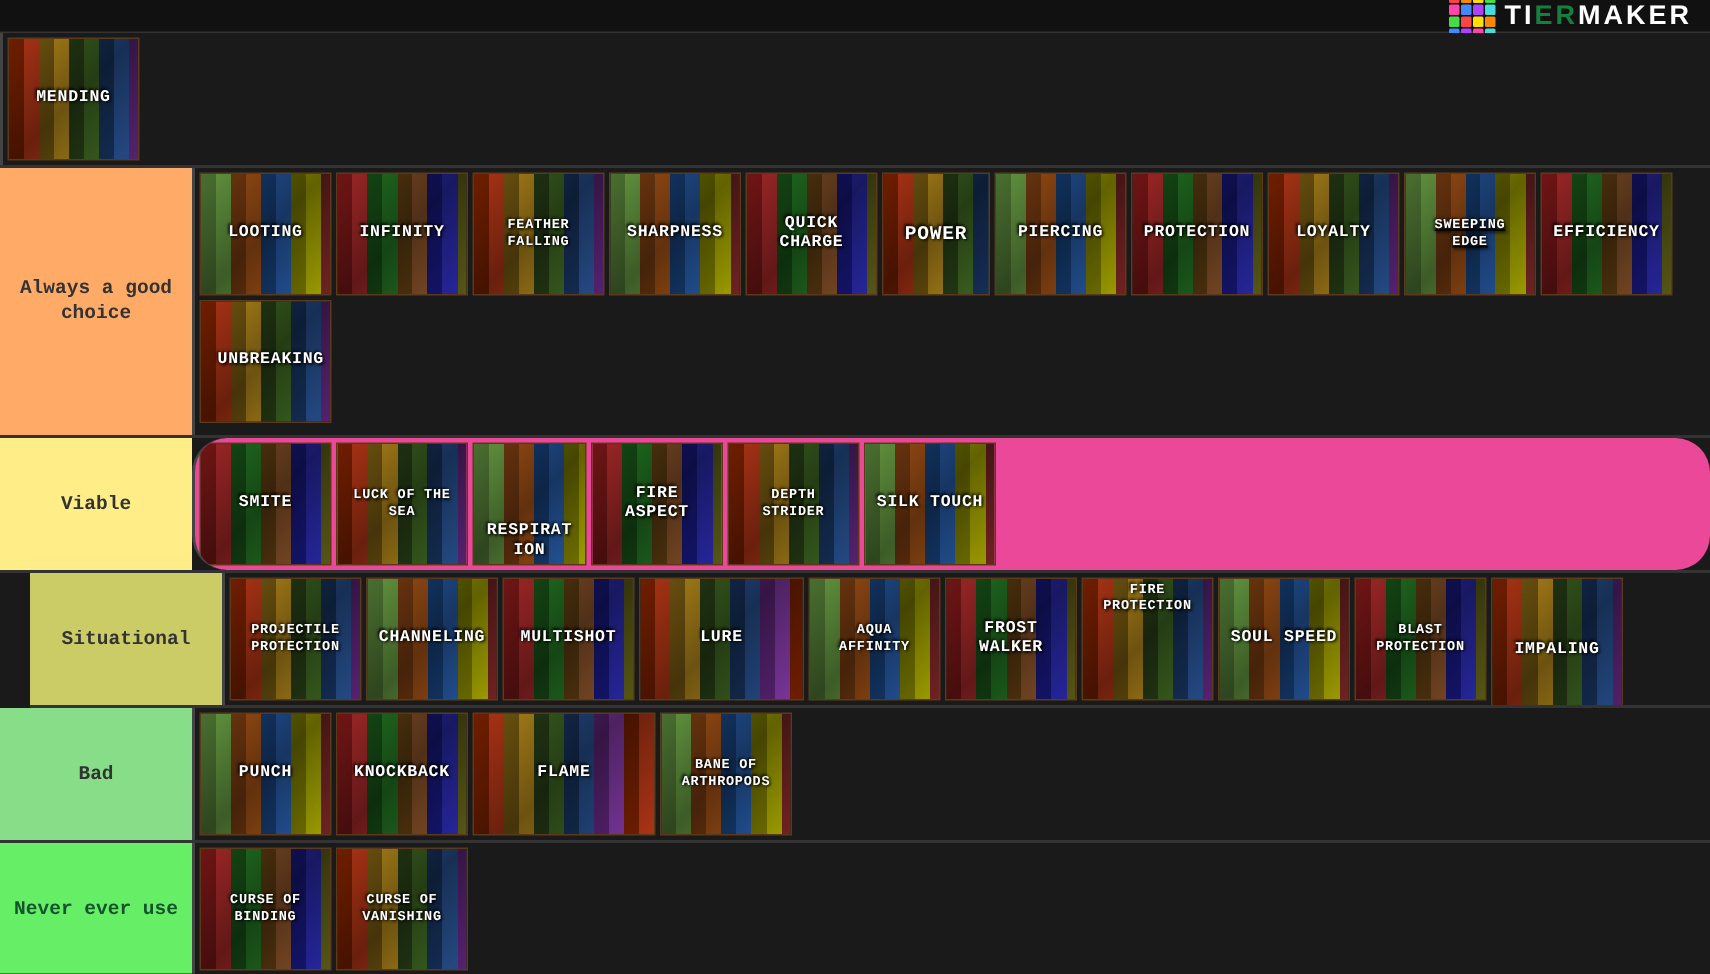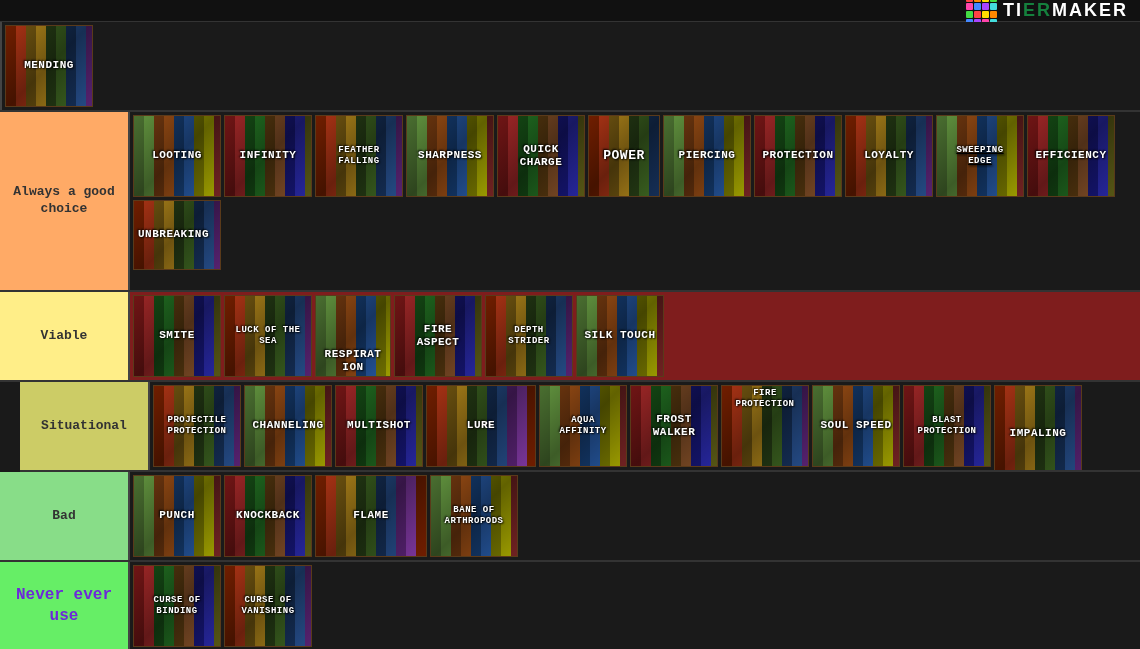--- a/index.html
+++ b/index.html
@@ -243,30 +243,30 @@
           <div class="enchant-card" style="width: 88px; height: 82px; position: relative; display: flex; align-items: center; justify-content: center; cursor: pointer; overflow: hidden; border: 1px solid rgb(90, 58, 26); text-decoration: underline;">
             <div style="position: absolute; inset: 0px; background: linear-gradient(90deg, rgb(92, 138, 60) 0px, rgb(92, 138, 60) 10px, rgb(122, 184, 78) 10px, rgb(122, 184, 78) 20px, rgb(139, 69, 19) 20px, rgb(139, 69, 19) 30px, rgb(196, 98, 26) 30px, rgb(196, 98, 26) 40px, rgb(26, 74, 139) 40px, rgb(26, 74, 139) 50px, rgb(46, 107, 196) 50px, rgb(46, 107, 196) 60px, rgb(139, 139, 0) 60px, rgb(139, 139, 0) 70px, rgb(196, 196, 0) 70px, rgb(196, 196, 0) 80px, rgb(139, 42, 42) 80px, rgb(139, 42, 42) 90px, rgb(196, 64, 64) 90px, rgb(196, 64, 64) 100px, rgb(92, 138, 60) 100px, rgb(92, 138, 60) 110px, rgb(122, 184, 78) 110px, rgb(122, 184, 78) 120px, rgb(139, 69, 19) 120px, rgb(139, 69, 19) 130px, rgb(196, 98, 26) 130px, rgb(196, 98, 26) 140px, rgb(26, 74, 139) 140px, rgb(26, 74, 139) 150px, rgb(46, 107, 196) 150px, rgb(46, 107, 196) 160px, rgb(139, 139, 0) 160px, rgb(139, 139, 0) 170px, rgb(196, 196, 0) 170px, rgb(196, 196, 0) 180px, rgb(139, 42, 42) 180px, rgb(139, 42, 42) 190px, rgb(196, 64, 64) 190px, rgb(196, 64, 64) 200px);"></div>
             <div style="position: absolute; inset: 0px; background: linear-gradient(135deg, rgba(0, 0, 0, 0.2) 0%, rgba(0, 0, 0, 0.5) 50%, rgba(0, 0, 0, 0.2) 100%);"></div>
             <div class="enchant-name" style="position: relative; z-index: 2; color: white; font-family: &quot;Courier New&quot;, monospace; font-weight: bold; font-size: 9px; text-align: center; text-shadow: rgb(0, 0, 0) 1px 1px 2px, rgb(0, 0, 0) -1px -1px 2px; text-transform: uppercase; letter-spacing: 0.5px; line-height: 1.2; padding: 2px 4px; max-width: 95%; word-break: break-word;">SWEEPING EDGE</div>
           </div>
           <div class="enchant-card" style="width: 88px; height: 82px; position: relative; display: flex; align-items: center; justify-content: center; cursor: pointer; overflow: hidden; border: 1px solid rgb(90, 58, 26);">
             <div style="position: absolute; inset: 0px; background: linear-gradient(90deg, rgb(139, 26, 26) 0px, rgb(139, 26, 26) 10px, rgb(196, 48, 48) 10px, rgb(196, 48, 48) 20px, rgb(26, 92, 26) 20px, rgb(26, 92, 26) 30px, rgb(42, 139, 42) 30px, rgb(42, 139, 42) 40px, rgb(107, 69, 19) 40px, rgb(107, 69, 19) 50px, rgb(160, 96, 48) 50px, rgb(160, 96, 48) 60px, rgb(26, 26, 139) 60px, rgb(26, 26, 139) 70px, rgb(48, 48, 196) 70px, rgb(48, 48, 196) 80px, rgb(107, 107, 26) 80px, rgb(107, 107, 26) 90px, rgb(155, 155, 42) 90px, rgb(155, 155, 42) 100px, rgb(139, 26, 26) 100px, rgb(139, 26, 26) 110px, rgb(196, 48, 48) 110px, rgb(196, 48, 48) 120px, rgb(26, 92, 26) 120px, rgb(26, 92, 26) 130px, rgb(42, 139, 42) 130px, rgb(42, 139, 42) 140px, rgb(107, 69, 19) 140px, rgb(107, 69, 19) 150px, rgb(160, 96, 48) 150px, rgb(160, 96, 48) 160px, rgb(26, 26, 139) 160px, rgb(26, 26, 139) 170px, rgb(48, 48, 196) 170px, rgb(48, 48, 196) 180px, rgb(107, 107, 26) 180px, rgb(107, 107, 26) 190px, rgb(155, 155, 42) 190px, rgb(155, 155, 42) 200px);"></div>
             <div style="position: absolute; inset: 0px; background: linear-gradient(135deg, rgba(0, 0, 0, 0.2) 0%, rgba(0, 0, 0, 0.5) 50%, rgba(0, 0, 0, 0.2) 100%);"></div>
             <div class="enchant-name" style="position: relative; z-index: 2; color: white; font-family: &quot;Courier New&quot;, monospace; font-weight: bold; font-size: 11px; text-align: center; text-shadow: rgb(0, 0, 0) 1px 1px 2px, rgb(0, 0, 0) -1px -1px 2px; text-transform: uppercase; letter-spacing: 0.5px; line-height: 1.2; padding: 2px 4px; max-width: 95%; word-break: break-word;">EFFICIENCY</div>
           </div>
-          <div class="enchant-card" style="width: 88px; height: 70px; position: relative; display: flex; align-items: center; justify-content: flex-start; cursor: pointer; overflow: hidden; border: 1px solid rgb(90, 58, 26);">
+          <div class="enchant-card" style="width: 88px; height: 82px; position: relative; display: flex; align-items: center; justify-content: flex-end; cursor: pointer; overflow: hidden; border: 1px solid rgb(90, 58, 26);">
             <div style="position: absolute; inset: 0px; background: linear-gradient(90deg, rgb(139, 37, 0) 0px, rgb(139, 37, 0) 10px, rgb(212, 64, 26) 10px, rgb(212, 64, 26) 20px, rgb(139, 105, 20) 20px, rgb(139, 105, 20) 30px, rgb(218, 165, 32) 30px, rgb(218, 165, 32) 40px, rgb(46, 74, 26) 40px, rgb(46, 74, 26) 50px, rgb(74, 122, 40) 50px, rgb(74, 122, 40) 60px, rgb(26, 58, 107) 60px, rgb(26, 58, 107) 70px, rgb(46, 94, 168) 70px, rgb(46, 94, 168) 80px, rgb(107, 42, 139) 80px, rgb(107, 42, 139) 90px, rgb(155, 68, 196) 90px, rgb(155, 68, 196) 100px, rgb(139, 37, 0) 100px, rgb(139, 37, 0) 110px, rgb(212, 64, 26) 110px, rgb(212, 64, 26) 120px, rgb(139, 105, 20) 120px, rgb(139, 105, 20) 130px, rgb(218, 165, 32) 130px, rgb(218, 165, 32) 140px, rgb(46, 74, 26) 140px, rgb(46, 74, 26) 150px, rgb(74, 122, 40) 150px, rgb(74, 122, 40) 160px, rgb(26, 58, 107) 160px, rgb(26, 58, 107) 170px, rgb(46, 94, 168) 170px, rgb(46, 94, 168) 180px, rgb(107, 42, 139) 180px, rgb(107, 42, 139) 190px, rgb(155, 68, 196) 190px, rgb(155, 68, 196) 200px);"></div>
             <div style="position: absolute; inset: 0px; background: linear-gradient(135deg, rgba(0, 0, 0, 0.2) 0%, rgba(0, 0, 0, 0.5) 50%, rgba(0, 0, 0, 0.2) 100%);"></div>
             <div class="enchant-name" style="position: relative; z-index: 2; color: white; font-family: &quot;Courier New&quot;, monospace; font-weight: bold; font-size: 11px; text-align: center; text-shadow: rgb(0, 0, 0) 1px 1px 2px, rgb(0, 0, 0) -1px -1px 2px; text-transform: uppercase; letter-spacing: 0.5px; line-height: 1.2; padding: 2px 4px; max-width: 95%; word-break: break-word;">UNBREAKING</div>
           </div>
         </div>
       </div>
       <div class="tier-row tier-viable" style="height: 90px; min-height: 90px; max-height: 90px; display: flex; border-bottom: 2px solid rgb(51, 51, 51);">
         <div class="tier-label" style="background: rgb(255, 238, 136); width: 128px; min-width: 128px; display: flex; align-items: center; justify-content: center; text-align: center; font-size: 13px; font-weight: bold; color: rgb(51, 51, 51); padding: 4px; line-height: 1.3;">Viable</div>
-        <div class="tier-content" style="flex: 1 1 0%; display: flex; flex-wrap: wrap; align-content: flex-start; background: #7f1d1d; border-left: 2px solid rgb(68, 68, 68); padding: 3px; gap: 3px; overflow: hidden;">
+        <div class="tier-content" style="flex: 1 1 0%; display: flex; flex-wrap: wrap; align-content: flex-start; background: #ec4899; border-left: 2px solid rgb(68, 68, 68); padding: 3px; gap: 3px; overflow: hidden; border-radius: 23px;">
           <div class="enchant-card" style="width: 88px; height: 82px; position: relative; display: flex; align-items: center; justify-content: center; cursor: pointer; overflow: hidden; border: 1px solid rgb(90, 58, 26);">
             <div style="position: absolute; inset: 0px; background: linear-gradient(90deg, rgb(139, 26, 26) 0px, rgb(139, 26, 26) 10px, rgb(196, 48, 48) 10px, rgb(196, 48, 48) 20px, rgb(26, 92, 26) 20px, rgb(26, 92, 26) 30px, rgb(42, 139, 42) 30px, rgb(42, 139, 42) 40px, rgb(107, 69, 19) 40px, rgb(107, 69, 19) 50px, rgb(160, 96, 48) 50px, rgb(160, 96, 48) 60px, rgb(26, 26, 139) 60px, rgb(26, 26, 139) 70px, rgb(48, 48, 196) 70px, rgb(48, 48, 196) 80px, rgb(107, 107, 26) 80px, rgb(107, 107, 26) 90px, rgb(155, 155, 42) 90px, rgb(155, 155, 42) 100px, rgb(139, 26, 26) 100px, rgb(139, 26, 26) 110px, rgb(196, 48, 48) 110px, rgb(196, 48, 48) 120px, rgb(26, 92, 26) 120px, rgb(26, 92, 26) 130px, rgb(42, 139, 42) 130px, rgb(42, 139, 42) 140px, rgb(107, 69, 19) 140px, rgb(107, 69, 19) 150px, rgb(160, 96, 48) 150px, rgb(160, 96, 48) 160px, rgb(26, 26, 139) 160px, rgb(26, 26, 139) 170px, rgb(48, 48, 196) 170px, rgb(48, 48, 196) 180px, rgb(107, 107, 26) 180px, rgb(107, 107, 26) 190px, rgb(155, 155, 42) 190px, rgb(155, 155, 42) 200px);"></div>
             <div style="position: absolute; inset: 0px; background: linear-gradient(135deg, rgba(0, 0, 0, 0.2) 0%, rgba(0, 0, 0, 0.5) 50%, rgba(0, 0, 0, 0.2) 100%);"></div>
             <div class="enchant-name" style="position: relative; z-index: 2; color: white; font-family: &quot;Courier New&quot;, monospace; font-weight: bold; font-size: 11px; text-align: center; text-shadow: rgb(0, 0, 0) 1px 1px 2px, rgb(0, 0, 0) -1px -1px 2px; text-transform: uppercase; letter-spacing: 0.5px; line-height: 1.2; padding: 2px 4px; max-width: 95%; word-break: break-word;">SMITE</div>
           </div>
           <div class="enchant-card" style="width: 88px; height: 82px; position: relative; display: flex; align-items: center; justify-content: center; cursor: pointer; overflow: hidden; border: 1px solid rgb(90, 58, 26);">
             <div style="position: absolute; inset: 0px; background: linear-gradient(90deg, rgb(139, 37, 0) 0px, rgb(139, 37, 0) 10px, rgb(212, 64, 26) 10px, rgb(212, 64, 26) 20px, rgb(139, 105, 20) 20px, rgb(139, 105, 20) 30px, rgb(218, 165, 32) 30px, rgb(218, 165, 32) 40px, rgb(46, 74, 26) 40px, rgb(46, 74, 26) 50px, rgb(74, 122, 40) 50px, rgb(74, 122, 40) 60px, rgb(26, 58, 107) 60px, rgb(26, 58, 107) 70px, rgb(46, 94, 168) 70px, rgb(46, 94, 168) 80px, rgb(107, 42, 139) 80px, rgb(107, 42, 139) 90px, rgb(155, 68, 196) 90px, rgb(155, 68, 196) 100px, rgb(139, 37, 0) 100px, rgb(139, 37, 0) 110px, rgb(212, 64, 26) 110px, rgb(212, 64, 26) 120px, rgb(139, 105, 20) 120px, rgb(139, 105, 20) 130px, rgb(218, 165, 32) 130px, rgb(218, 165, 32) 140px, rgb(46, 74, 26) 140px, rgb(46, 74, 26) 150px, rgb(74, 122, 40) 150px, rgb(74, 122, 40) 160px, rgb(26, 58, 107) 160px, rgb(26, 58, 107) 170px, rgb(46, 94, 168) 170px, rgb(46, 94, 168) 180px, rgb(107, 42, 139) 180px, rgb(107, 42, 139) 190px, rgb(155, 68, 196) 190px, rgb(155, 68, 196) 200px);"></div>
             <div style="position: absolute; inset: 0px; background: linear-gradient(135deg, rgba(0, 0, 0, 0.2) 0%, rgba(0, 0, 0, 0.5) 50%, rgba(0, 0, 0, 0.2) 100%);"></div>
             <div class="enchant-name" style="position: relative; z-index: 2; color: white; font-family: &quot;Courier New&quot;, monospace; font-weight: bold; font-size: 9px; text-align: center; text-shadow: rgb(0, 0, 0) 1px 1px 2px, rgb(0, 0, 0) -1px -1px 2px; text-transform: uppercase; letter-spacing: 0.5px; line-height: 1.2; padding: 2px 4px; max-width: 95%; word-break: break-word;">LUCK OF THE SEA</div>
           </div>
@@ -353,34 +353,34 @@
           <div class="enchant-card" style="width: 88px; height: 82px; position: relative; display: flex; align-items: center; justify-content: center; cursor: pointer; overflow: hidden; border: 1px solid rgb(90, 58, 26);">
             <div style="position: absolute; inset: 0px; background: linear-gradient(90deg, rgb(92, 138, 60) 0px, rgb(92, 138, 60) 10px, rgb(122, 184, 78) 10px, rgb(122, 184, 78) 20px, rgb(139, 69, 19) 20px, rgb(139, 69, 19) 30px, rgb(196, 98, 26) 30px, rgb(196, 98, 26) 40px, rgb(26, 74, 139) 40px, rgb(26, 74, 139) 50px, rgb(46, 107, 196) 50px, rgb(46, 107, 196) 60px, rgb(139, 139, 0) 60px, rgb(139, 139, 0) 70px, rgb(196, 196, 0) 70px, rgb(196, 196, 0) 80px, rgb(139, 42, 42) 80px, rgb(139, 42, 42) 90px, rgb(196, 64, 64) 90px, rgb(196, 64, 64) 100px, rgb(92, 138, 60) 100px, rgb(92, 138, 60) 110px, rgb(122, 184, 78) 110px, rgb(122, 184, 78) 120px, rgb(139, 69, 19) 120px, rgb(139, 69, 19) 130px, rgb(196, 98, 26) 130px, rgb(196, 98, 26) 140px, rgb(26, 74, 139) 140px, rgb(26, 74, 139) 150px, rgb(46, 107, 196) 150px, rgb(46, 107, 196) 160px, rgb(139, 139, 0) 160px, rgb(139, 139, 0) 170px, rgb(196, 196, 0) 170px, rgb(196, 196, 0) 180px, rgb(139, 42, 42) 180px, rgb(139, 42, 42) 190px, rgb(196, 64, 64) 190px, rgb(196, 64, 64) 200px);"></div>
             <div style="position: absolute; inset: 0px; background: linear-gradient(135deg, rgba(0, 0, 0, 0.2) 0%, rgba(0, 0, 0, 0.5) 50%, rgba(0, 0, 0, 0.2) 100%);"></div>
             <div class="enchant-name" style="position: relative; z-index: 2; color: white; font-family: &quot;Courier New&quot;, monospace; font-weight: bold; font-size: 11px; text-align: center; text-shadow: rgb(0, 0, 0) 1px 1px 2px, rgb(0, 0, 0) -1px -1px 2px; text-transform: uppercase; letter-spacing: 0.5px; line-height: 1.2; padding: 2px 4px; max-width: 95%; word-break: break-word;">PUNCH</div>
           </div>
           <div class="enchant-card" style="width: 88px; height: 82px; position: relative; display: flex; align-items: center; justify-content: center; cursor: pointer; overflow: hidden; border: 1px solid rgb(90, 58, 26);">
             <div style="position: absolute; inset: 0px; background: linear-gradient(90deg, rgb(139, 26, 26) 0px, rgb(139, 26, 26) 10px, rgb(196, 48, 48) 10px, rgb(196, 48, 48) 20px, rgb(26, 92, 26) 20px, rgb(26, 92, 26) 30px, rgb(42, 139, 42) 30px, rgb(42, 139, 42) 40px, rgb(107, 69, 19) 40px, rgb(107, 69, 19) 50px, rgb(160, 96, 48) 50px, rgb(160, 96, 48) 60px, rgb(26, 26, 139) 60px, rgb(26, 26, 139) 70px, rgb(48, 48, 196) 70px, rgb(48, 48, 196) 80px, rgb(107, 107, 26) 80px, rgb(107, 107, 26) 90px, rgb(155, 155, 42) 90px, rgb(155, 155, 42) 100px, rgb(139, 26, 26) 100px, rgb(139, 26, 26) 110px, rgb(196, 48, 48) 110px, rgb(196, 48, 48) 120px, rgb(26, 92, 26) 120px, rgb(26, 92, 26) 130px, rgb(42, 139, 42) 130px, rgb(42, 139, 42) 140px, rgb(107, 69, 19) 140px, rgb(107, 69, 19) 150px, rgb(160, 96, 48) 150px, rgb(160, 96, 48) 160px, rgb(26, 26, 139) 160px, rgb(26, 26, 139) 170px, rgb(48, 48, 196) 170px, rgb(48, 48, 196) 180px, rgb(107, 107, 26) 180px, rgb(107, 107, 26) 190px, rgb(155, 155, 42) 190px, rgb(155, 155, 42) 200px);"></div>
             <div style="position: absolute; inset: 0px; background: linear-gradient(135deg, rgba(0, 0, 0, 0.2) 0%, rgba(0, 0, 0, 0.5) 50%, rgba(0, 0, 0, 0.2) 100%);"></div>
             <div class="enchant-name" style="position: relative; z-index: 2; color: white; font-family: &quot;Courier New&quot;, monospace; font-weight: bold; font-size: 11px; text-align: center; text-shadow: rgb(0, 0, 0) 1px 1px 2px, rgb(0, 0, 0) -1px -1px 2px; text-transform: uppercase; letter-spacing: 0.5px; line-height: 1.2; padding: 2px 4px; max-width: 95%; word-break: break-word;">KNOCKBACK</div>
           </div>
-          <div class="enchant-card" style="width: 112px; height: 82px; position: relative; display: flex; align-items: center; justify-content: center; cursor: pointer; overflow: hidden; border: 1px solid rgb(90, 58, 26);">
+          <div class="enchant-card" style="width: 122px; height: 82px; position: relative; display: flex; align-items: center; justify-content: center; cursor: pointer; overflow: hidden; border: 1px solid rgb(90, 58, 26);">
             <div style="position: absolute; inset: 0px; background: linear-gradient(90deg, rgb(139, 37, 0) 0px, rgb(139, 37, 0) 10px, rgb(212, 64, 26) 10px, rgb(212, 64, 26) 20px, rgb(139, 105, 20) 20px, rgb(139, 105, 20) 30px, rgb(218, 165, 32) 30px, rgb(218, 165, 32) 40px, rgb(46, 74, 26) 40px, rgb(46, 74, 26) 50px, rgb(74, 122, 40) 50px, rgb(74, 122, 40) 60px, rgb(26, 58, 107) 60px, rgb(26, 58, 107) 70px, rgb(46, 94, 168) 70px, rgb(46, 94, 168) 80px, rgb(107, 42, 139) 80px, rgb(107, 42, 139) 90px, rgb(155, 68, 196) 90px, rgb(155, 68, 196) 100px, rgb(139, 37, 0) 100px, rgb(139, 37, 0) 110px, rgb(212, 64, 26) 110px, rgb(212, 64, 26) 120px, rgb(139, 105, 20) 120px, rgb(139, 105, 20) 130px, rgb(218, 165, 32) 130px, rgb(218, 165, 32) 140px, rgb(46, 74, 26) 140px, rgb(46, 74, 26) 150px, rgb(74, 122, 40) 150px, rgb(74, 122, 40) 160px, rgb(26, 58, 107) 160px, rgb(26, 58, 107) 170px, rgb(46, 94, 168) 170px, rgb(46, 94, 168) 180px, rgb(107, 42, 139) 180px, rgb(107, 42, 139) 190px, rgb(155, 68, 196) 190px, rgb(155, 68, 196) 200px);"></div>
             <div style="position: absolute; inset: 0px; background: linear-gradient(135deg, rgba(0, 0, 0, 0.2) 0%, rgba(0, 0, 0, 0.5) 50%, rgba(0, 0, 0, 0.2) 100%);"></div>
             <div class="enchant-name" style="position: relative; z-index: 2; color: white; font-family: &quot;Courier New&quot;, monospace; font-weight: bold; font-size: 11px; text-align: center; text-shadow: rgb(0, 0, 0) 1px 1px 2px, rgb(0, 0, 0) -1px -1px 2px; text-transform: uppercase; letter-spacing: 0.5px; line-height: 1.2; padding: 2px 4px; max-width: 95%; word-break: break-word;">FLAME</div>
           </div>
           <div class="enchant-card" style="width: 88px; height: 82px; position: relative; display: flex; align-items: center; justify-content: center; cursor: pointer; overflow: hidden; border: 1px solid rgb(90, 58, 26);">
             <div style="position: absolute; inset: 0px; background: linear-gradient(90deg, rgb(92, 138, 60) 0px, rgb(92, 138, 60) 10px, rgb(122, 184, 78) 10px, rgb(122, 184, 78) 20px, rgb(139, 69, 19) 20px, rgb(139, 69, 19) 30px, rgb(196, 98, 26) 30px, rgb(196, 98, 26) 40px, rgb(26, 74, 139) 40px, rgb(26, 74, 139) 50px, rgb(46, 107, 196) 50px, rgb(46, 107, 196) 60px, rgb(139, 139, 0) 60px, rgb(139, 139, 0) 70px, rgb(196, 196, 0) 70px, rgb(196, 196, 0) 80px, rgb(139, 42, 42) 80px, rgb(139, 42, 42) 90px, rgb(196, 64, 64) 90px, rgb(196, 64, 64) 100px, rgb(92, 138, 60) 100px, rgb(92, 138, 60) 110px, rgb(122, 184, 78) 110px, rgb(122, 184, 78) 120px, rgb(139, 69, 19) 120px, rgb(139, 69, 19) 130px, rgb(196, 98, 26) 130px, rgb(196, 98, 26) 140px, rgb(26, 74, 139) 140px, rgb(26, 74, 139) 150px, rgb(46, 107, 196) 150px, rgb(46, 107, 196) 160px, rgb(139, 139, 0) 160px, rgb(139, 139, 0) 170px, rgb(196, 196, 0) 170px, rgb(196, 196, 0) 180px, rgb(139, 42, 42) 180px, rgb(139, 42, 42) 190px, rgb(196, 64, 64) 190px, rgb(196, 64, 64) 200px);"></div>
             <div style="position: absolute; inset: 0px; background: linear-gradient(135deg, rgba(0, 0, 0, 0.2) 0%, rgba(0, 0, 0, 0.5) 50%, rgba(0, 0, 0, 0.2) 100%);"></div>
             <div class="enchant-name" style="position: relative; z-index: 2; color: white; font-family: &quot;Courier New&quot;, monospace; font-weight: bold; font-size: 9px; text-align: center; text-shadow: rgb(0, 0, 0) 1px 1px 2px, rgb(0, 0, 0) -1px -1px 2px; text-transform: uppercase; letter-spacing: 0.5px; line-height: 1.2; padding: 2px 4px; max-width: 95%; word-break: break-word;">BANE OF ARTHROPODS</div>
           </div>
         </div>
       </div>
       <div class="tier-row tier-never" style="height: 90px; min-height: 90px; max-height: 90px; display: flex; border-bottom: 2px solid rgb(51, 51, 51);">
-        <div class="tier-label" style="background: rgb(102, 238, 102); width: 128px; min-width: 128px; display: flex; align-items: center; justify-content: center; text-align: center; font-size: 16px; font-weight: bold; color: #6d28d9; padding: 4px; line-height: 1.3;">Never ever use</div>
+        <div class="tier-label" style="background: rgb(102, 238, 102); width: 128px; min-width: 128px; display: flex; align-items: center; justify-content: center; text-align: center; font-size: 13px; font-weight: bold; color: #14532d; padding: 4px; line-height: 1.3;">Never ever use</div>
         <div class="tier-content" style="flex: 1 1 0%; display: flex; flex-wrap: wrap; align-content: flex-start; background: rgb(26, 26, 26); border-left: 2px solid rgb(68, 68, 68); padding: 3px; gap: 3px; overflow: hidden;">
           <div class="enchant-card" style="width: 88px; height: 82px; position: relative; display: flex; align-items: center; justify-content: center; cursor: pointer; overflow: hidden; border: 1px solid rgb(90, 58, 26);">
             <div style="position: absolute; inset: 0px; background: linear-gradient(90deg, rgb(139, 26, 26) 0px, rgb(139, 26, 26) 10px, rgb(196, 48, 48) 10px, rgb(196, 48, 48) 20px, rgb(26, 92, 26) 20px, rgb(26, 92, 26) 30px, rgb(42, 139, 42) 30px, rgb(42, 139, 42) 40px, rgb(107, 69, 19) 40px, rgb(107, 69, 19) 50px, rgb(160, 96, 48) 50px, rgb(160, 96, 48) 60px, rgb(26, 26, 139) 60px, rgb(26, 26, 139) 70px, rgb(48, 48, 196) 70px, rgb(48, 48, 196) 80px, rgb(107, 107, 26) 80px, rgb(107, 107, 26) 90px, rgb(155, 155, 42) 90px, rgb(155, 155, 42) 100px, rgb(139, 26, 26) 100px, rgb(139, 26, 26) 110px, rgb(196, 48, 48) 110px, rgb(196, 48, 48) 120px, rgb(26, 92, 26) 120px, rgb(26, 92, 26) 130px, rgb(42, 139, 42) 130px, rgb(42, 139, 42) 140px, rgb(107, 69, 19) 140px, rgb(107, 69, 19) 150px, rgb(160, 96, 48) 150px, rgb(160, 96, 48) 160px, rgb(26, 26, 139) 160px, rgb(26, 26, 139) 170px, rgb(48, 48, 196) 170px, rgb(48, 48, 196) 180px, rgb(107, 107, 26) 180px, rgb(107, 107, 26) 190px, rgb(155, 155, 42) 190px, rgb(155, 155, 42) 200px);"></div>
             <div style="position: absolute; inset: 0px; background: linear-gradient(135deg, rgba(0, 0, 0, 0.2) 0%, rgba(0, 0, 0, 0.5) 50%, rgba(0, 0, 0, 0.2) 100%);"></div>
             <div class="enchant-name" style="position: relative; z-index: 2; color: white; font-family: &quot;Courier New&quot;, monospace; font-weight: bold; font-size: 9px; text-align: center; text-shadow: rgb(0, 0, 0) 1px 1px 2px, rgb(0, 0, 0) -1px -1px 2px; text-transform: uppercase; letter-spacing: 0.5px; line-height: 1.2; padding: 2px 4px; max-width: 95%; word-break: break-word;">CURSE OF BINDING</div>
           </div>
           <div class="enchant-card" style="width: 88px; height: 82px; position: relative; display: flex; align-items: center; justify-content: center; cursor: pointer; overflow: hidden; border: 1px solid rgb(90, 58, 26);">
             <div style="position: absolute; inset: 0px; background: linear-gradient(90deg, rgb(139, 37, 0) 0px, rgb(139, 37, 0) 10px, rgb(212, 64, 26) 10px, rgb(212, 64, 26) 20px, rgb(139, 105, 20) 20px, rgb(139, 105, 20) 30px, rgb(218, 165, 32) 30px, rgb(218, 165, 32) 40px, rgb(46, 74, 26) 40px, rgb(46, 74, 26) 50px, rgb(74, 122, 40) 50px, rgb(74, 122, 40) 60px, rgb(26, 58, 107) 60px, rgb(26, 58, 107) 70px, rgb(46, 94, 168) 70px, rgb(46, 94, 168) 80px, rgb(107, 42, 139) 80px, rgb(107, 42, 139) 90px, rgb(155, 68, 196) 90px, rgb(155, 68, 196) 100px, rgb(139, 37, 0) 100px, rgb(139, 37, 0) 110px, rgb(212, 64, 26) 110px, rgb(212, 64, 26) 120px, rgb(139, 105, 20) 120px, rgb(139, 105, 20) 130px, rgb(218, 165, 32) 130px, rgb(218, 165, 32) 140px, rgb(46, 74, 26) 140px, rgb(46, 74, 26) 150px, rgb(74, 122, 40) 150px, rgb(74, 122, 40) 160px, rgb(26, 58, 107) 160px, rgb(26, 58, 107) 170px, rgb(46, 94, 168) 170px, rgb(46, 94, 168) 180px, rgb(107, 42, 139) 180px, rgb(107, 42, 139) 190px, rgb(155, 68, 196) 190px, rgb(155, 68, 196) 200px);"></div>
             <div style="position: absolute; inset: 0px; background: linear-gradient(135deg, rgba(0, 0, 0, 0.2) 0%, rgba(0, 0, 0, 0.5) 50%, rgba(0, 0, 0, 0.2) 100%);"></div>
             <div class="enchant-name" style="position: relative; z-index: 2; color: white; font-family: &quot;Courier New&quot;, monospace; font-weight: bold; font-size: 9px; text-align: center; text-shadow: rgb(0, 0, 0) 1px 1px 2px, rgb(0, 0, 0) -1px -1px 2px; text-transform: uppercase; letter-spacing: 0.5px; line-height: 1.2; padding: 2px 4px; max-width: 95%; word-break: break-word;">CURSE OF VANISHING</div>

